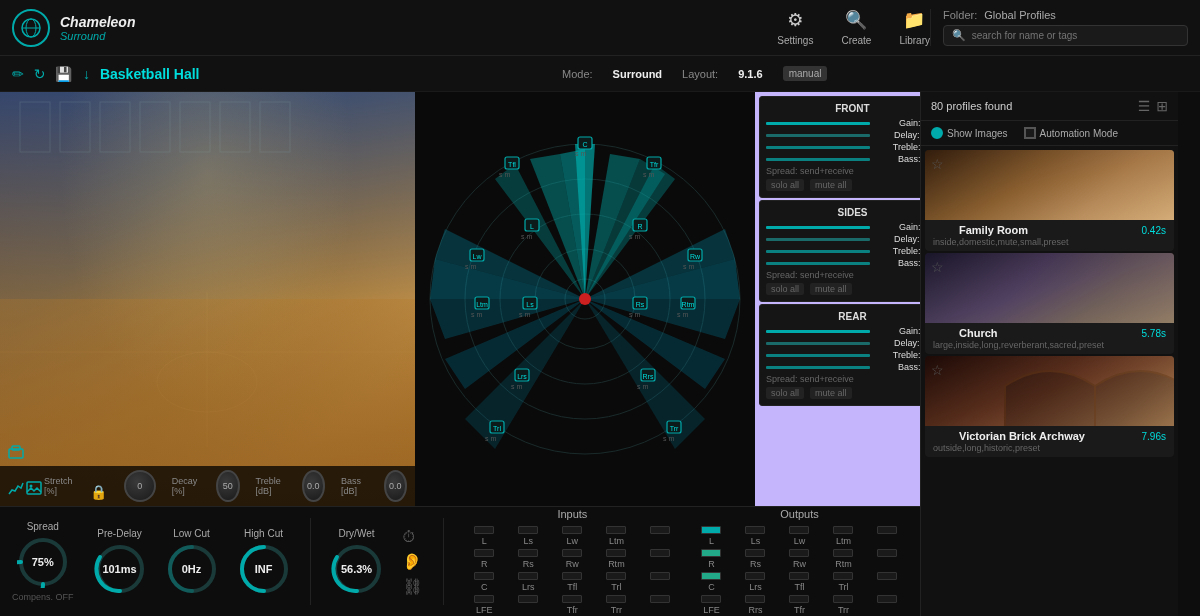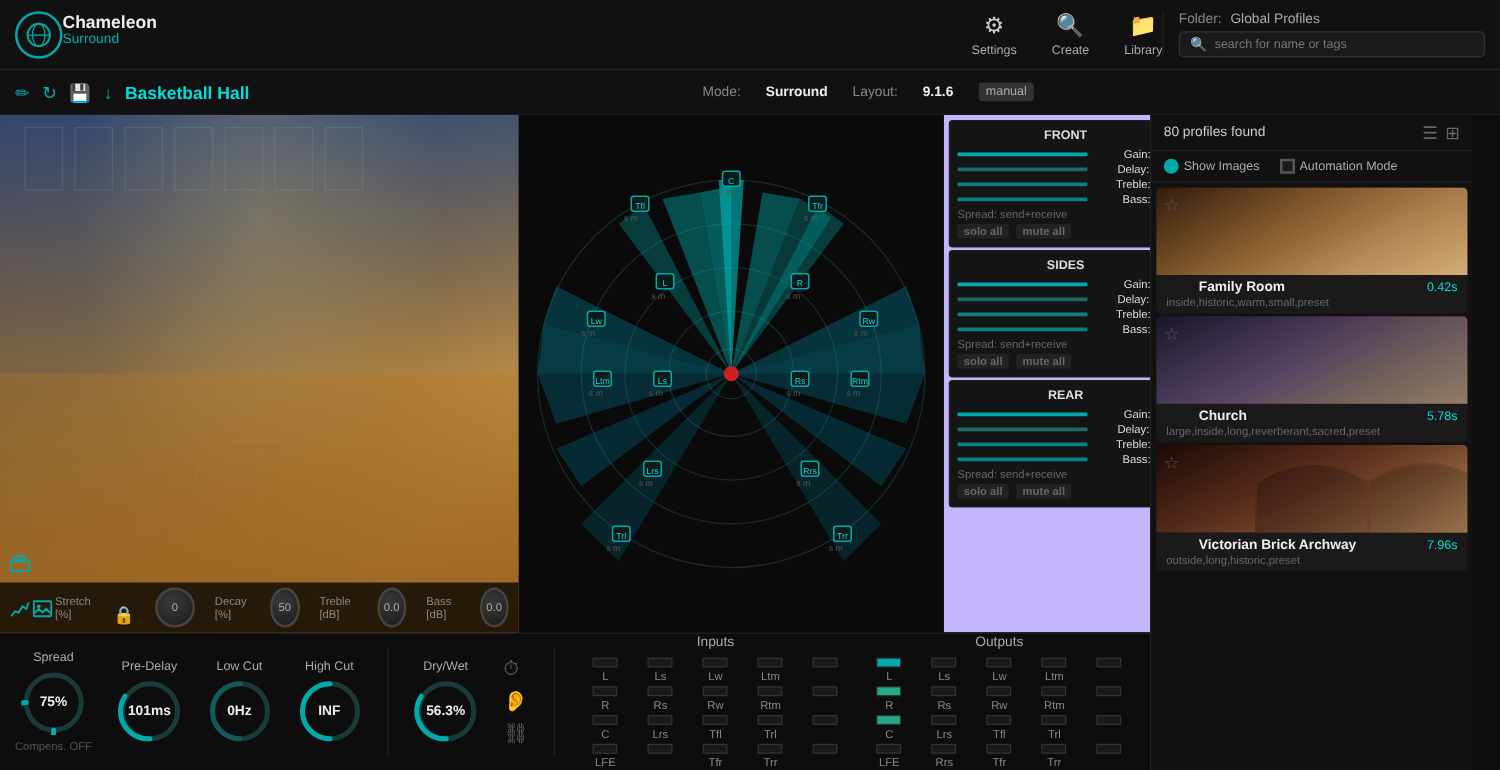--- a/index.html
+++ b/index.html
@@ -20,22 +20,24 @@
       display: flex;
       align-items: center;
       background: #111;
       height: 56px;
       padding: 0 12px;
       border-bottom: 1px solid #222;
       flex-shrink: 0;
     }
     .logo-area {
       display: flex;
-      align-items: flex-start;
+      align-items: center;
+      gap: 10px;
       width: 200px;
+      font-style: italic;
     }
     .logo-circle {
       width: 38px;
       height: 38px;
       border-radius: 50%;
       border: 2px solid #0aa;
       display: flex;
       align-items: center;
       justify-content: center;
     }
@@ -148,21 +150,21 @@
     .center-panel {
       display: flex;
       flex: 1;
       overflow: hidden;
     }
 
     
     .room-image-area {
       width: 415px;
       flex-shrink: 0;
-      background: #0f172a;
+      background: #4c1d95;
       position: relative;
       overflow: hidden;
     }
     .room-image {
       width: 100%;
       height: 100%;
       background: linear-gradient(135deg, #1a2040 0%, #2a3a50 30%, #8b7040 60%, #c8a060 80%, #d4943a 100%);
       position: relative;
       display: flex;
       align-items: flex-end;
@@ -270,21 +272,20 @@
       gap: 6px;
       margin-top: 3px;
     }
     .ch-btn {
       font-size: 9px;
       color: #666;
       cursor: pointer;
       background: #222;
       padding: 1px 5px;
       border-radius: 2px;
-      font-weight: bold;
     }
 
     
     .bottom-bar {
       height: 110px;
       background: #0d0d0d;
       border-top: 1px solid #222;
       display: flex;
       align-items: center;
       padding: 0 12px;
@@ -1057,21 +1058,21 @@
                 </linearGradient>
               </defs>
           </svg>
         </div>
         <span class="star-icon">☆</span>
         <div class="profile-info">
           <div class="profile-title-row">
             <span class="profile-name">Family Room</span>
             <span class="profile-time">0.42s</span>
           </div>
-          <div class="profile-tags">inside,historic,warm,small,preset</div>
+          <div class="profile-tags">inside,domestic,mute,small,preset</div>
         </div>
       </div>
 
       <div class="profile-card">
         <div class="thumb-church">
           <svg width="250" height="70" style="position:absolute;opacity:0.5">
             <rect x="0" y="0" width="250" height="70" fill="url(#ch)"></rect>
             <defs>
                 <linearGradient id="ch" x1="0" y1="0" x2="1" y2="1">
                   <stop offset="0%" stop-color="#1a1228"></stop>

